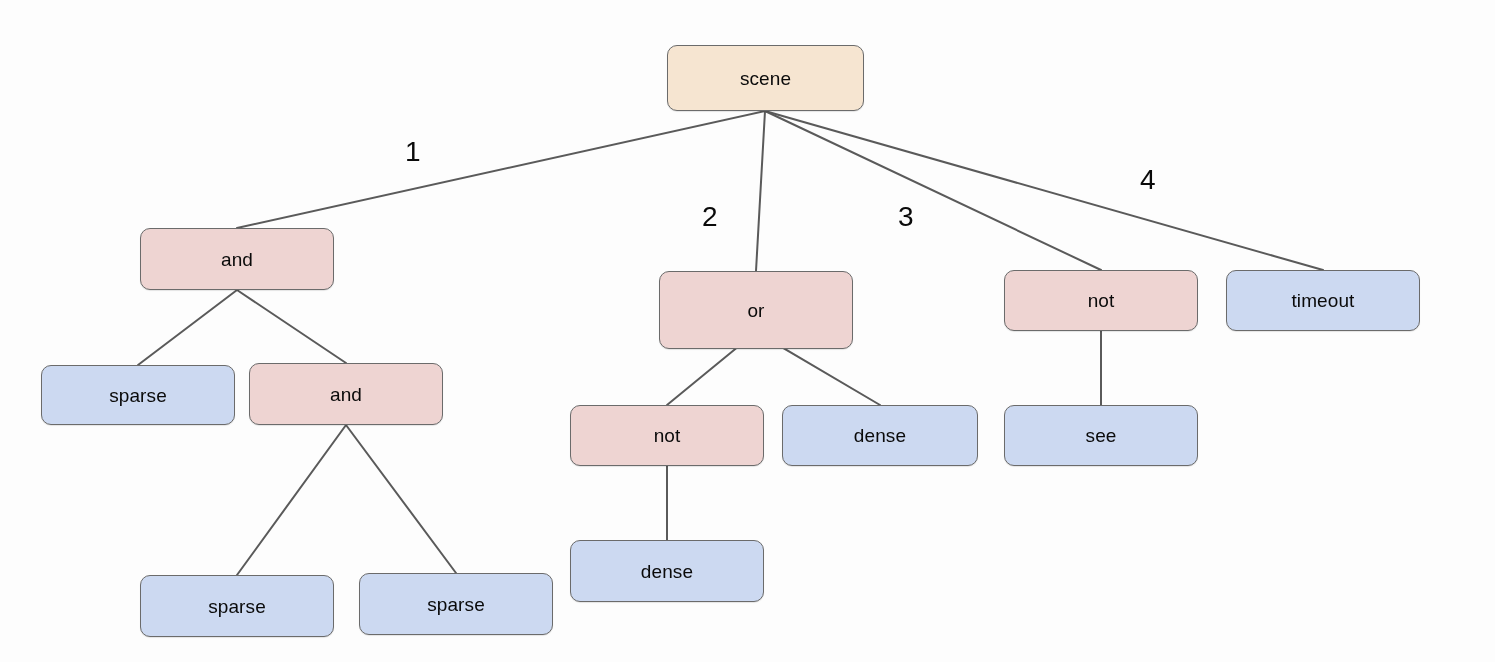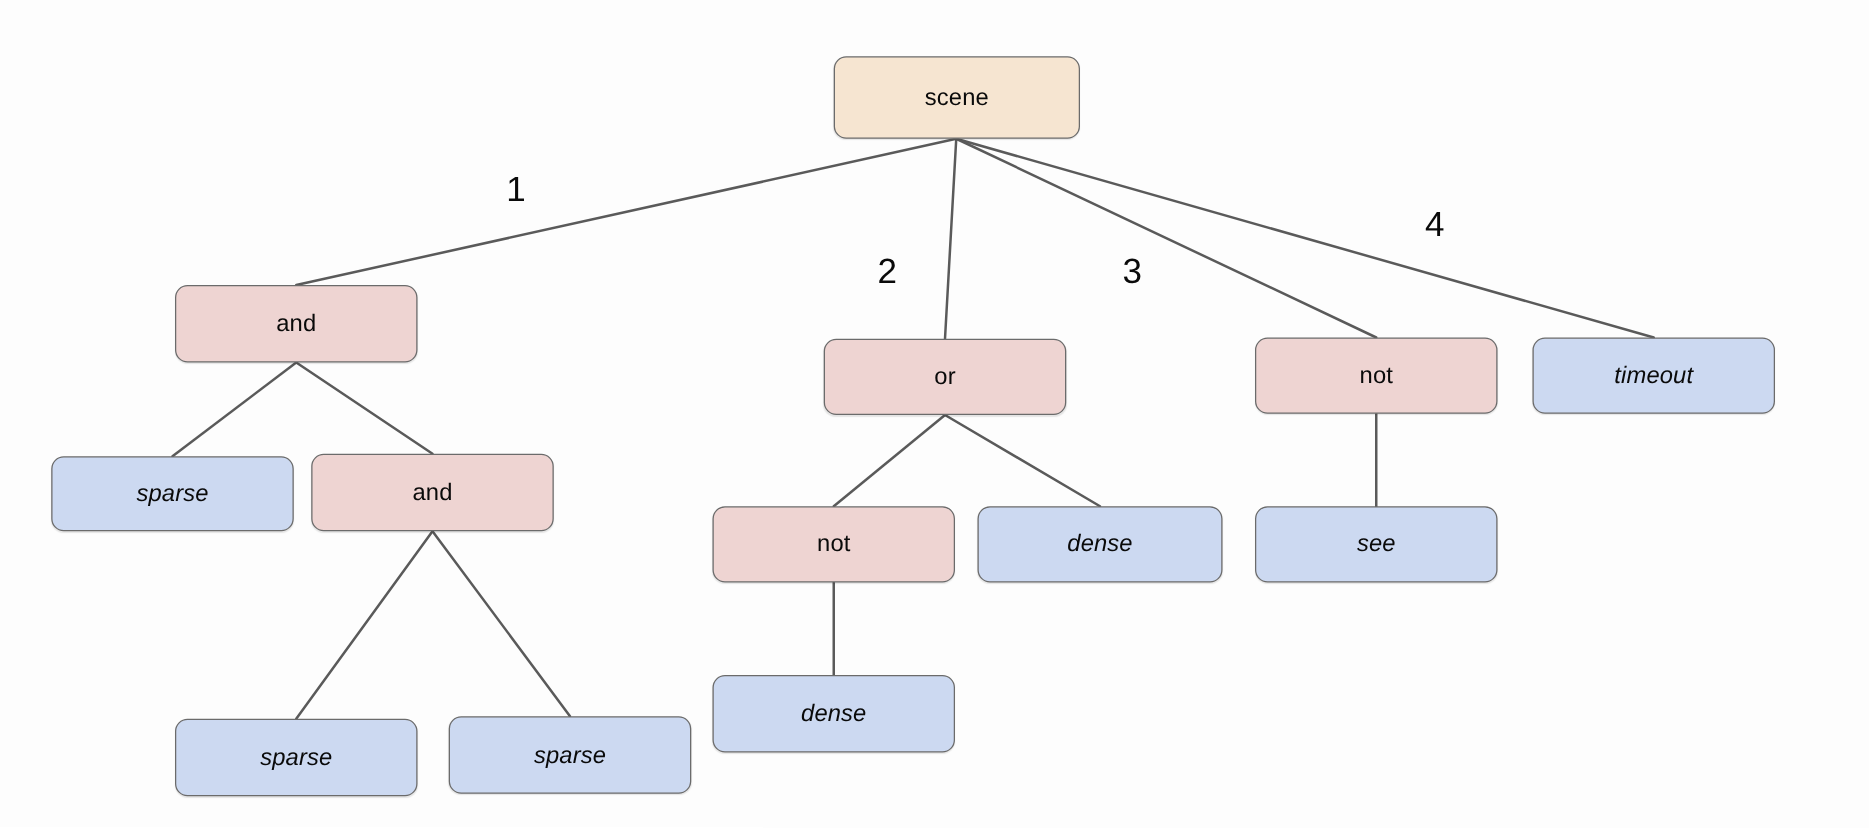--- a/index.html
+++ b/index.html
@@ -33,21 +33,21 @@
     justify-content: center;
     color: #0a0a0a;
     font-size: 19px;
     line-height: 1;
     letter-spacing: 0.1px;
     white-space: nowrap;
     box-shadow: 0 1px 1px rgba(0,0,0,0.10);
   }
   .node-root   { background: #f6e5d1; }
   .node-op     { background: #eed4d2; }
-  .node-leaf   { background: #ccd9f1; font-style: italic; }
+  .node-leaf   { background: #ccd9f1; }
   .edge-label {
     position: absolute;
     color: #0a0a0a;
     font-size: 28px;
     line-height: 1;
     white-space: nowrap;
     user-select: none;
   }
 </style>
 </head>
@@ -80,21 +80,21 @@
       </div>
       <div class="node node-op" style="left: 249px; top: 363px; width: 194px; height: 62px;">
         <span>and</span>
       </div>
       <div class="node node-leaf" style="left: 140px; top: 575px; width: 194px; height: 62px;">
         <span>sparse</span>
       </div>
       <div class="node node-leaf" style="left: 359px; top: 573px; width: 194px; height: 62px;">
         <span>sparse</span>
       </div>
-      <div class="node node-op" style="left: 659px; top: 271px; width: 194px; height: 61px;">
+      <div class="node node-op" style="left: 659px; top: 271px; width: 194px; height: 78px;">
         <span>or</span>
       </div>
       <div class="node node-op" style="left: 570px; top: 405px; width: 194px; height: 61px;">
         <span>not</span>
       </div>
       <div class="node node-leaf" style="left: 782px; top: 405px; width: 196px; height: 61px;">
         <span>dense</span>
       </div>
       <div class="node node-leaf" style="left: 570px; top: 540px; width: 194px; height: 62px;">
         <span>dense</span>

